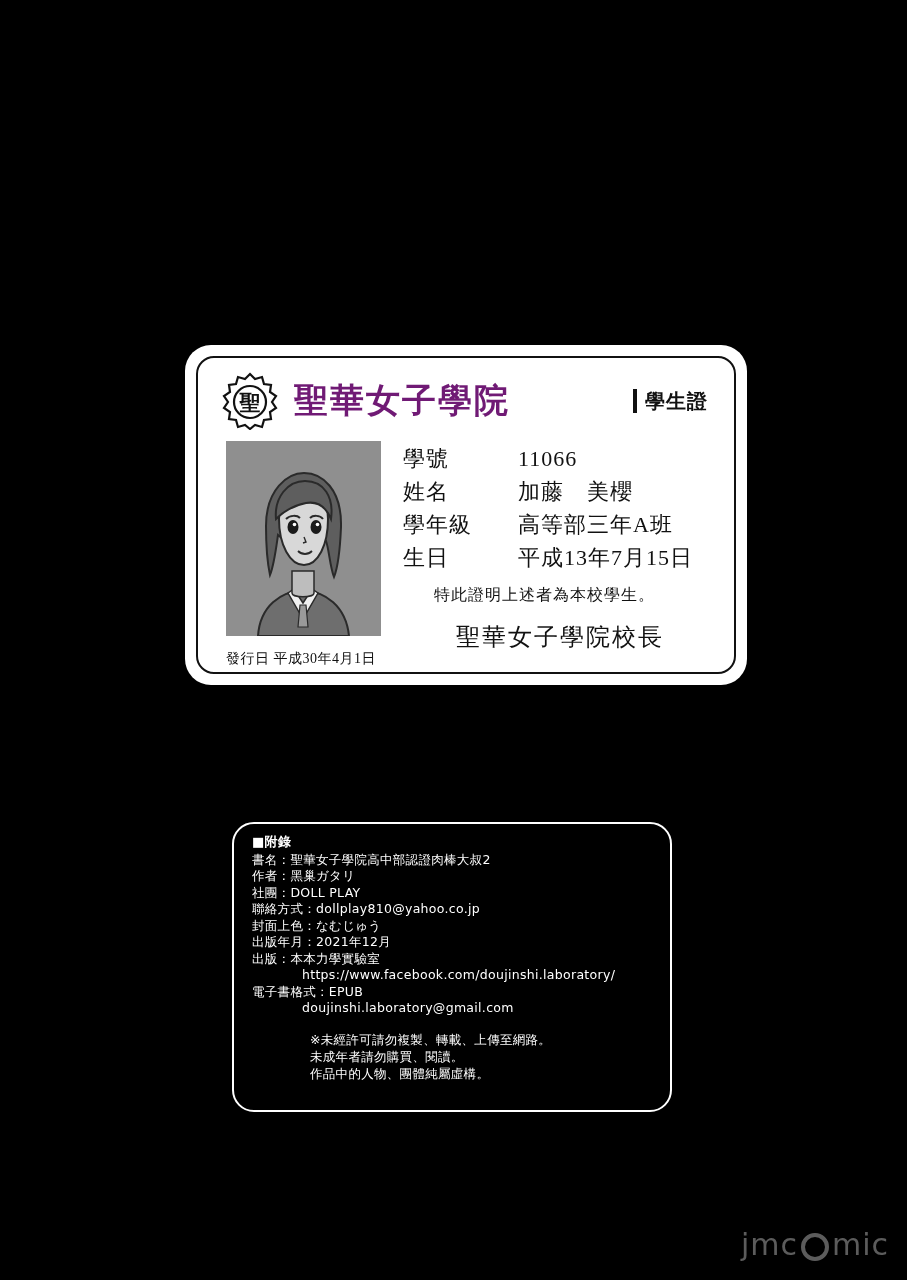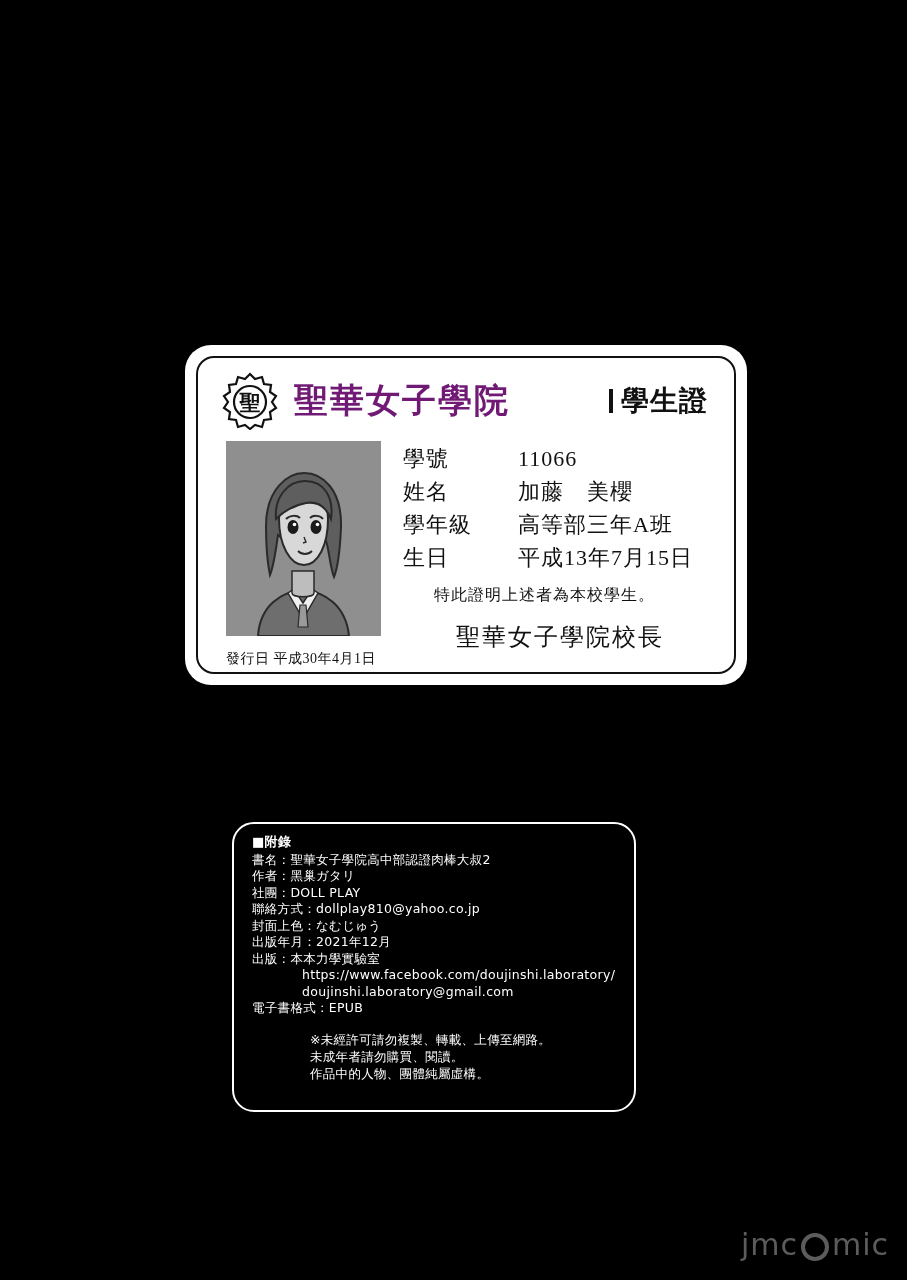--- a/index.html
+++ b/index.html
@@ -60,21 +60,21 @@
     font-weight: bold;
     letter-spacing: 2px;
     color: #701a75;
     white-space: nowrap;
   }
   .card-type {
     margin-left: auto;
     display: flex;
     align-items: center;
     color: #111111;
-    font-size: 28px;
+    font-size: 20px;
     font-weight: bold;
     letter-spacing: 1px;
     padding-right: 6px;
   }
   .card-type .bar {
     width: 4px;
     height: 24px;
     background: #111111;
     margin-right: 8px;
   }
@@ -137,21 +137,21 @@
     color: #111111;
     letter-spacing: 0.5px;
     margin-top: 9px;
   }
 
   
   .colophon {
     position: absolute;
     left: 232px;
     top: 822px;
-    width: 404px;
+    width: 440px;
     height: 290px;
     border: 2px solid #ffffff;
     border-radius: 22px;
     box-sizing: border-box;
   }
   .colophon-body {
     position: absolute;
     left: 18px;
     top: 10px;
     right: 10px;
@@ -280,22 +280,22 @@
   <div class="colophon-body">
     <div class="appendix-title">■附錄</div>
     <div class="col-line">書名：聖華女子學院高中部認證肉棒大叔2</div>
     <div class="col-line">作者：黑巢ガタリ</div>
     <div class="col-line">社團：DOLL PLAY</div>
     <div class="col-line">聯絡方式：dollplay810@yahoo.co.jp</div>
     <div class="col-line">封面上色：なむじゅう</div>
     <div class="col-line">出版年月：2021年12月</div>
     <div class="col-line">出版：本本力學實驗室</div>
     <div class="col-line indent">https://www.facebook.com/doujinshi.laboratory/</div>
+    <div class="col-line">電子書格式：EPUB</div>
     <div class="col-line indent">doujinshi.laboratory@gmail.com</div>
-    <div class="col-line">電子書格式：EPUB</div>
     <div class="notes">
       <div>※未經許可請勿複製、轉載、上傳至網路。</div>
       <div>未成年者請勿購買、閱讀。</div>
       <div>作品中的人物、團體純屬虛構。</div>
     </div>
   </div>
 </div>
 
 <div class="watermark">
   <span>jmc</span>

